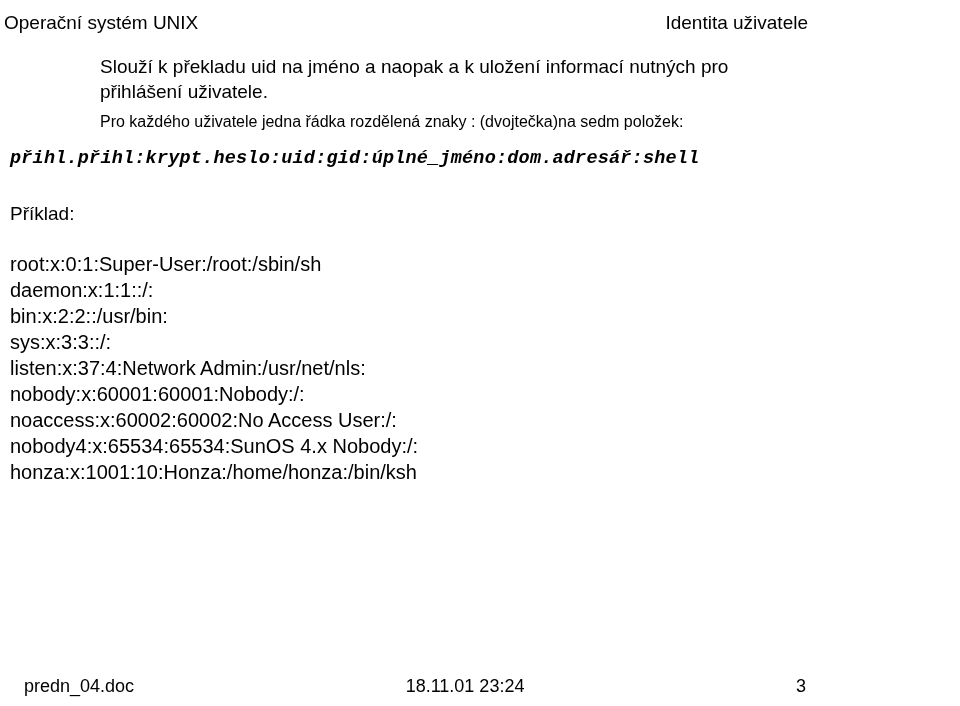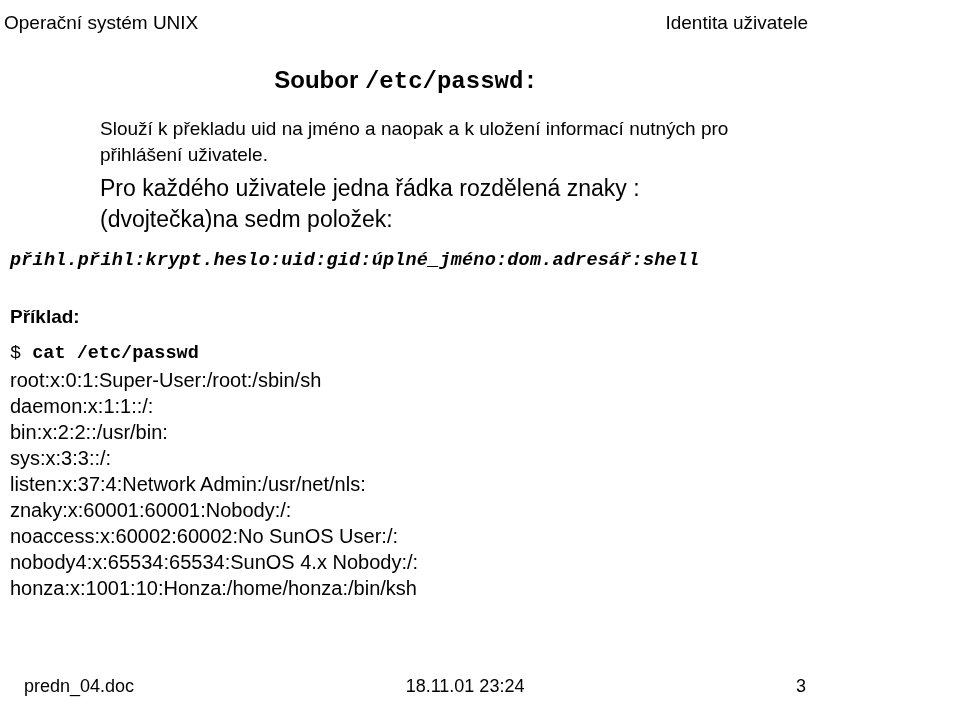--- a/index.html
+++ b/index.html
@@ -41,39 +41,39 @@
   }
   .body-block {
     margin-top: 18px;
     padding: 0 76px 0 100px;
   }
   .para {
     font-size: 19px;
     margin: 0 0 6px 0;
   }
   .para2 {
-    font-size: 23px;
+    font-size: 16px;
     margin: 0 0 14px 0;
   }
   .format-line {
     font-family: "Courier New", Courier, monospace;
     font-style: italic;
     font-weight: bold;
     font-size: 18.5px;
     letter-spacing: 0.2px;
     margin: 10px 0 30px -90px;
     white-space: nowrap;
   }
   .example-block {
     margin-left: -90px;
   }
   .example-label {
     font-size: 19px;
-    font-weight: bold;
-    margin-bottom: 12px;
+    font-weight: normal;
+    margin-bottom: 24px;
   }
   .cmd-line {
     font-family: "Courier New", Courier, monospace;
     font-size: 18.5px;
     white-space: pre;
   }
   .cmd-line .prompt {
     font-weight: normal;
   }
   .cmd-line .cmd {
@@ -96,41 +96,36 @@
 </head>
 <body>
 
 <div class="page">
 
   <div class="header-row">
     <span>Operační systém UNIX</span>
     <span>Identita uživatele</span>
   </div>
 
-  <div class="title-row">
-    <span class="word">Soubor</span>
-    <span class="path">/etc/passwd:</span>
-  </div>
 
   <div class="body-block">
     <p class="para">Slouží k překladu uid na jméno a naopak a k uložení informací nutných pro přihlášení uživatele.</p>
     <p class="para2">Pro každého uživatele jedna řádka rozdělená znaky : (dvojtečka)na sedm položek:</p>
 
     <div class="format-line">přihl.přihl:krypt.heslo:uid:gid:úplné_jméno:dom.adresář:shell</div>
 
     <div class="example-block">
       <div class="example-label">Příklad:</div>
-      <div class="cmd-line"><span class="prompt">$ </span><span class="cmd">cat /etc/passwd</span></div>
       <div class="mono-block">root:x:0:1:Super-User:/root:/sbin/sh</div>
       <div class="mono-block">daemon:x:1:1::/:</div>
       <div class="mono-block">bin:x:2:2::/usr/bin:</div>
       <div class="mono-block">sys:x:3:3::/:</div>
       <div class="mono-block">listen:x:37:4:Network Admin:/usr/net/nls:</div>
-      <div class="mono-block">znaky:x:60001:60001:Nobody:/:</div>
-      <div class="mono-block">noaccess:x:60002:60002:No SunOS User:/:</div>
+      <div class="mono-block">nobody:x:60001:60001:Nobody:/:</div>
+      <div class="mono-block">noaccess:x:60002:60002:No Access User:/:</div>
       <div class="mono-block">nobody4:x:65534:65534:SunOS 4.x Nobody:/:</div>
       <div class="mono-block">honza:x:1001:10:Honza:/home/honza:/bin/ksh</div>
     </div>
   </div>
 
   <div class="footer-row">
     <span>predn_04.doc</span>
     <span>18.11.01 23:24</span>
     <span>3</span>
   </div>

